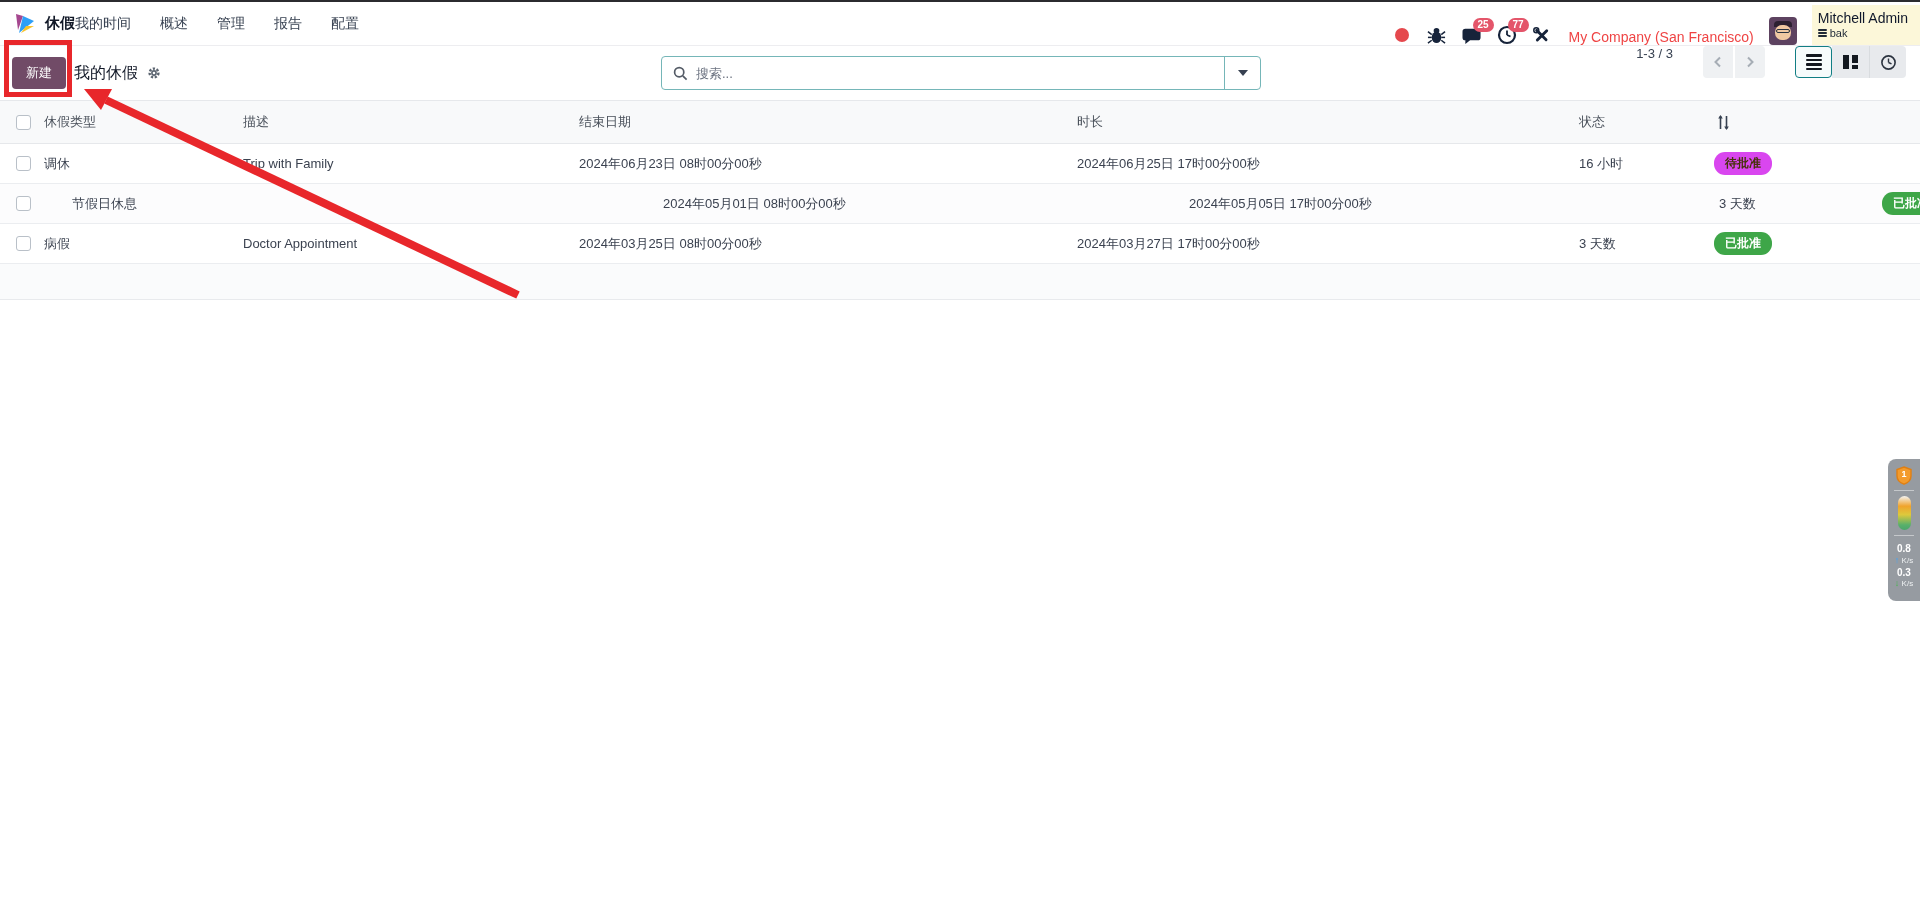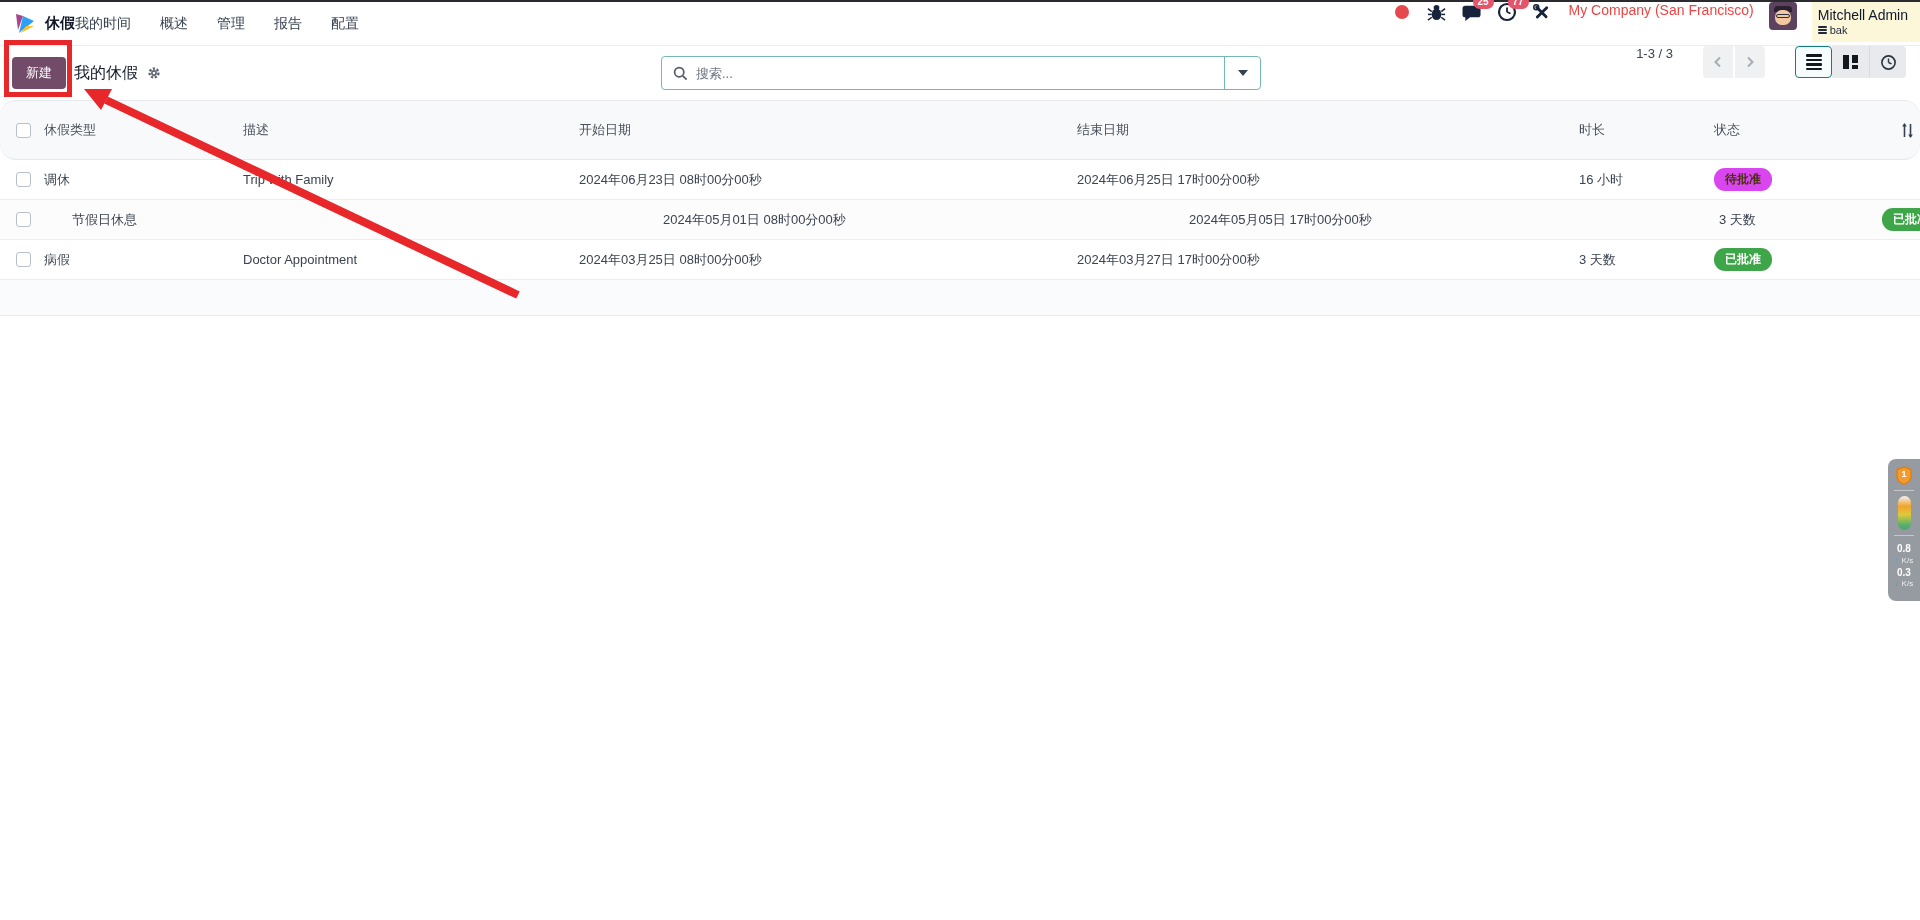--- a/index.html
+++ b/index.html
@@ -9,21 +9,21 @@
   
   .top-edge { height:2px; background:#2b2b2f; width:100%; }
 
   
   .navbar { position:relative; height:44px; background:#fff; border-bottom:1px solid #ededf0;
             display:flex; align-items:center; padding-left:13px; }
   .logo { width:22px; height:22px; flex:0 0 auto; }
   .app-name { margin-left:10px; font-size:15px; font-weight:700; color:#111827;text-align:center; }
   .nav-menus { display:flex; gap:29px; }
   .nav-menu { font-size:14px; color:#374151; cursor:pointer; }
-  .systray { margin-left:auto; display:flex; align-items:flex-start; gap:15px; height:100%; }
+  .systray { margin-left:auto; display:flex; align-items:flex-end; gap:15px; height:100%; }
   .tray-icon-wrap { position:relative; width:20px; height:20px; display:flex; align-items:center; justify-content:center; }
   .record-dot { width:14px; height:14px; border-radius:50%; background:#e5484d; }
   .tray-badge { position:absolute; top:-7px; left:11px; background:#e4556a; color:#fff; font-size:10px;
                 line-height:14px; padding:0 5px; border-radius:8px; font-weight:700; }
   .company-name { font-size:14px; color:#ef4444; white-space:nowrap; margin-left:2px; }
   .avatar { width:28px; height:28px; border-radius:4px; background:#5d4260; position:relative; overflow:hidden; flex:0 0 auto; }
   .avatar .face { position:absolute; left:6px; top:8px; width:16px; height:15px; border-radius:7px; background:#f0c8a2; }
   .avatar .hair { position:absolute; left:5px; top:4px; width:18px; height:6px; border-radius:4px 4px 0 0; background:#2c2030; }
   .avatar .glasses { position:absolute; left:7px; top:12px; width:14px; height:4px; border:1.5px solid #27303f; border-radius:2px; background:transparent; }
   .user-block { background:#fcf7d9; padding:3px 12px 3px 6px; line-height:1.2; height:40px; display:flex; flex-direction:column; justify-content:center; }
@@ -63,22 +63,22 @@
   .list-glyph i { display:block; width:16px; height:2.5px; background:#13181f; border-radius:1px; }
   .kanban-glyph { position:relative; width:15px; height:14px; }
   .kanban-glyph i { position:absolute; background:#13181f; display:block; }
   .kanban-glyph .a { left:0; top:0; width:6px; height:14px; }
   .kanban-glyph .b { right:0; top:0; width:6px; height:8px; }
   .kanban-glyph .c { right:0; top:10px; width:6px; height:4px; }
 
   
   .table { width:100%; }
   .t-row { display:grid; grid-template-columns:44px 199px 336px 498px 502px 135px 184px 1fr; align-items:center; }
-  .t-head { height:60px; background:#f8f9fa; border-top:1px solid #e6e8eb; border-bottom:1px solid #e6e8eb;
-            font-size:13px; color:#49505a; font-weight:500;border-radius:16px; }
+  .t-head { height:44px; background:#f8f9fa; border-top:1px solid #e6e8eb; border-bottom:1px solid #e6e8eb;
+            font-size:13px; color:#49505a; font-weight:500; }
   .t-body-row { height:40px; background:#fff; border-bottom:1px solid #ebedf0; font-size:13px; color:#3b4250; cursor:pointer; }
   .t-body-row.alt { background:#fcfcfd;gap:28px; }
   .cell-check { display:flex; justify-content:flex-start; padding-left:16px; }
   input[type="checkbox"] { appearance:none; -webkit-appearance:none; width:15px; height:15px; border:1px solid #b9c0c8;
             border-radius:3px; background:#fff; cursor:pointer; }
   .cell-icon { display:flex; justify-content:flex-start; padding-left:2px; }
   .badge { display:inline-block; padding:3px 11px; border-radius:11px; font-size:12px; font-weight:700; }
   .badge-warning { background:#d946ef; color:#47320a; }
   .badge-success { background:#3ea648; color:#ffffff; }
   .footer-band { height:36px; background:#fafbfc; border-bottom:1px solid #e8eaed; }
@@ -248,21 +248,20 @@
     </div>
   </div>
 
   <div class="table">
     <div class="t-row t-head">
       <div class="cell-check">
         <input type="checkbox" style="">
       </div>
       <div>休假类型</div>
       <div>描述</div>
-      <div>开始日期</div>
       <div>结束日期</div>
       <div>时长</div>
       <div>状态</div>
       <div class="cell-icon">
         <svg width="15" height="15" viewBox="0 0 15 15">
           <line x1="4.5" y1="1" x2="4.5" y2="14" stroke="#374151" stroke-width="1.6"></line>
           <line x1="10.5" y1="1" x2="10.5" y2="14" stroke="#374151" stroke-width="1.6"></line>
           <polygon points="4.5,0 2.2,3.4 6.8,3.4" fill="#374151"></polygon>
           <polygon points="10.5,15 8.2,11.6 12.8,11.6" fill="#374151"></polygon>
         </svg>

